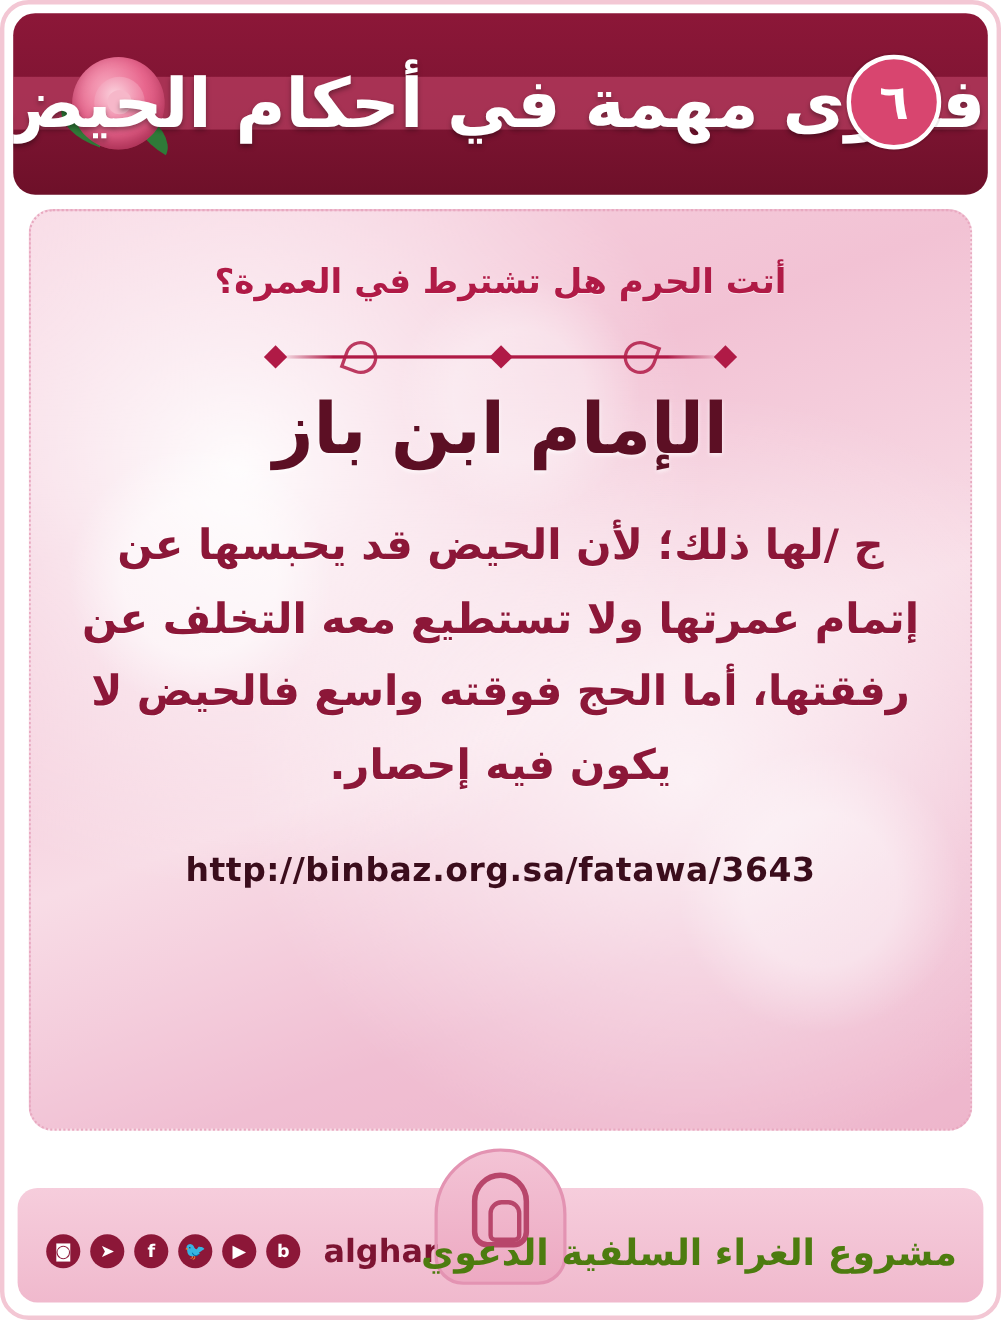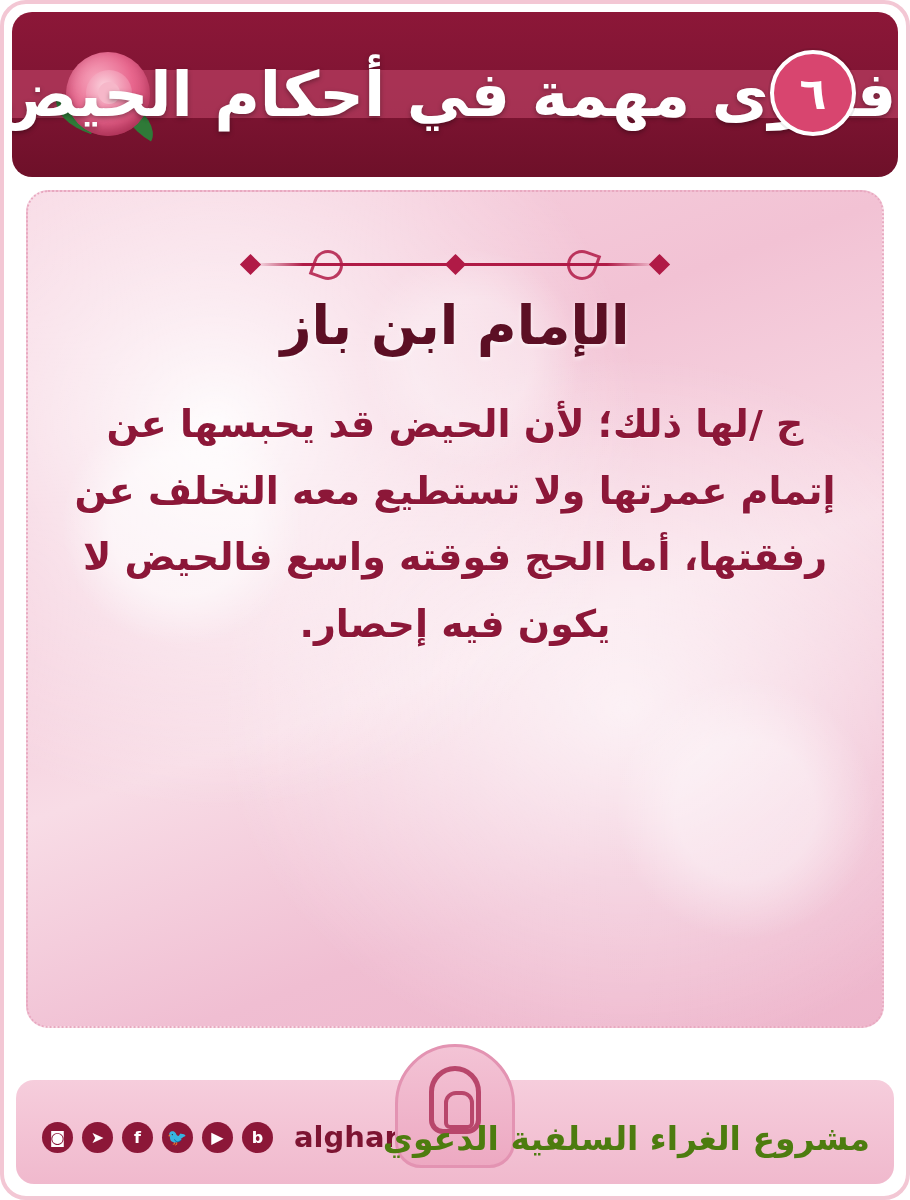--- a/index.html
+++ b/index.html
@@ -151,21 +151,21 @@
     border: 3px solid #b01a46;
     border-radius: 50% 50% 50% 0;
     opacity: .85;
   }
   .divider .swirl.s1 { left: 88px; transform: rotate(20deg); }
   .divider .swirl.s2 { right: 88px; transform: rotate(200deg); }
 
   .scholar {
     margin: 10px 0 6px 0;
     color: #5c0f24;
-    font-size: 54px;
+    font-size: 64px;
     font-weight: bold;
     letter-spacing: -1px;
     text-shadow: 0 2px 4px rgba(255,255,255,.75);
   }
   .answer {
     margin-top: 34px;
     color: #8c1738;
     font-size: 38px;
     font-weight: bold;
     line-height: 1.75;
@@ -271,34 +271,36 @@
     </div>
 
     <div class="header-title">فتاوى مهمة في أحكام الحيض</div>
 
     <div class="badge">٦</div>
   </div>
 
   <div class="panel">
     <div class="panel-inner">
 
+      <div class="question">أتت الحرم هل تشترط في العمرة؟</div>
 
       <div class="divider">
         <div class="bar"></div>
         <div class="swirl s1"></div>
         <div class="swirl s2"></div>
         <div class="dot l"></div>
         <div class="dot c"></div>
         <div class="dot r"></div>
       </div>
 
       <div class="scholar">الإمام ابن باز</div>
 
       <div class="answer">ج /لها ذلك؛ لأن الحيض قد يحبسها عن إتمام عمرتها ولا تستطيع معه التخلف عن رفقتها، أما الحج فوقته واسع فالحيض لا يكون فيه إحصار.</div>
 
+      <div class="source-link">http://binbaz.org.sa/fatawa/3643</div>
     </div>
   </div>
 
   <div class="footer">
     <div class="footer-bar"></div>
 
     <div class="social">
       <span class="ic round">◙</span>
       <span class="ic round">➤</span>
       <span class="ic round">f</span>

